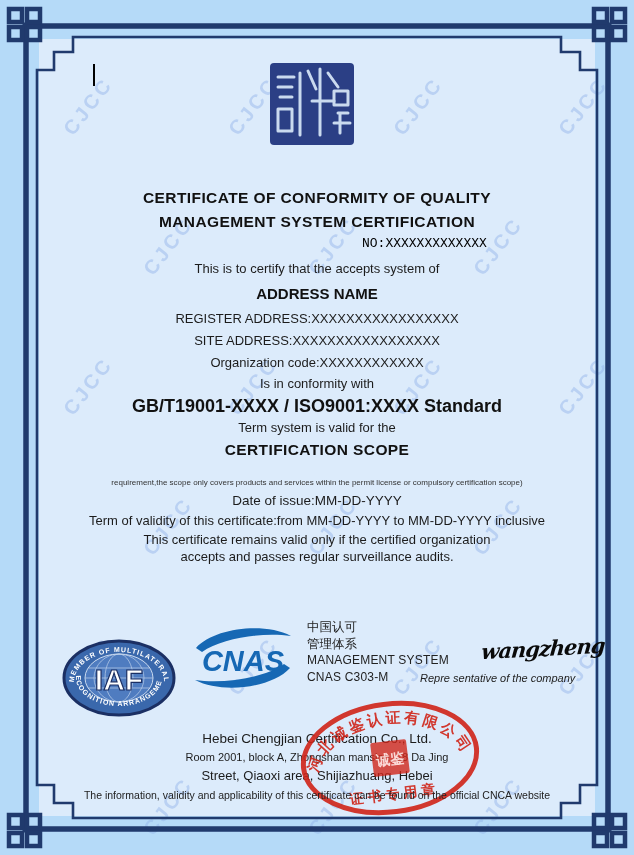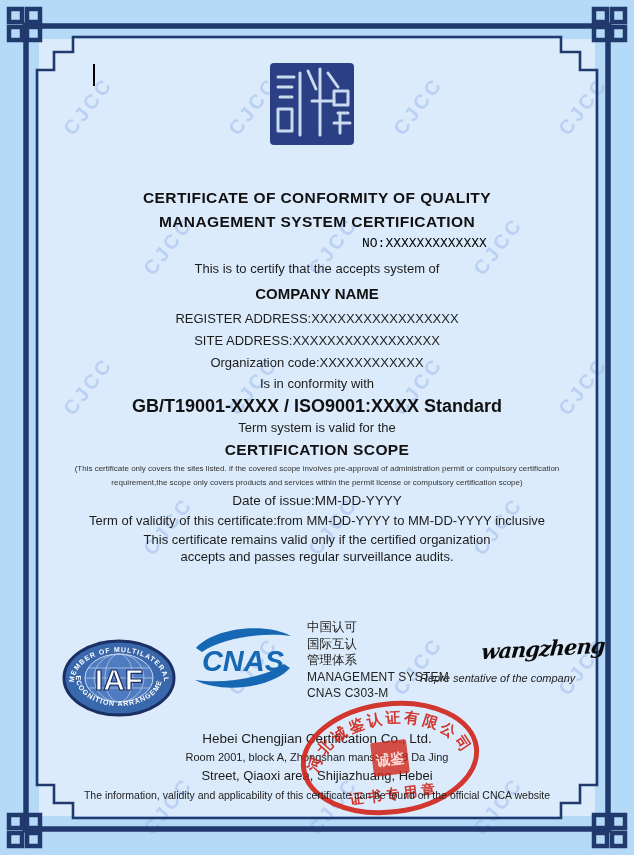--- a/index.html
+++ b/index.html
@@ -114,29 +114,28 @@
       <path d="M66 30 h14 M66 30 v14 M80 30 v14 M66 44 h14 M70 52 h10 M66 62 h16 M72 52 v20"></path>
     </g>
   </svg>
 
   <div class="abs t-title" style="top:189px">CERTIFICATE OF CONFORMITY OF QUALITY</div>
   <div class="abs t-title" style="top:213px">MANAGEMENT SYSTEM CERTIFICATION</div>
 
   <div class="no-line">NO:XXXXXXXXXXXXX</div>
 
   <div class="abs t-body" style="top:261px">This is to certify that the accepts system of</div>
-  <div class="abs t-bold" style="top:285px">COMPANY NAME</div>
+  <div class="abs t-bold" style="top:285px">ADDRESS NAME</div>
   <div class="abs t-body" style="top:311px">REGISTER ADDRESS:XXXXXXXXXXXXXXXXX</div>
   <div class="abs t-body" style="top:333px">SITE ADDRESS:XXXXXXXXXXXXXXXXX</div>
   <div class="abs t-body" style="top:355px">Organization code:XXXXXXXXXXXX</div>
   <div class="abs t-body" style="top:376px">Is in conformity with</div>
   <div class="abs t-standard" style="top:396px">GB/T19001-XXXX / ISO9001:XXXX Standard</div>
   <div class="abs t-body" style="top:420px">Term system is valid for the</div>
   <div class="abs t-title" style="top:441px">CERTIFICATION SCOPE</div>
-  <div class="abs t-fine" style="top:462px">(This certificate only covers the sites listed. if the covered scope involves pre-approval of administration permit or compulsory certification</div>
   <div class="abs t-fine" style="top:476px">requirement,the scope only covers products and services within the permit license or compulsory certification scope)</div>
   <div class="abs t-body" style="top:493px;font-size:13.5px">Date of issue:MM-DD-YYYY</div>
   <div class="abs t-body" style="top:513px">Term of validity of this certificate:from MM-DD-YYYY to MM-DD-YYYY inclusive</div>
   <div class="abs t-body" style="top:532px">This certificate remains valid only if the certified organization</div>
   <div class="abs t-body" style="top:549px">accepts and passes regular surveillance audits.</div>
 
   <svg class="logos" style="left:62px;top:638px" width="114" height="80" viewBox="0 0 114 80">
     <defs>
       <path id="iafTop" d="M 12 44 A 45 30 0 0 1 102 44"></path>
       <path id="iafBot" d="M 14 40 A 43 28 0 0 0 100 40"></path>
@@ -158,21 +157,20 @@
   </svg>
 
   <svg class="logos" style="left:192px;top:626px" width="102" height="66" viewBox="0 0 102 66">
     <path d="M4 22 C 22 2 72 -4 99 10 C 70 6 30 12 10 26 Z" fill="#1668b4"></path>
     <path d="M98 42 C 80 62 30 68 3 54 C 32 58 72 52 92 38 Z" fill="#1668b4"></path>
     <text x="51" y="45" text-anchor="middle" font-family="Liberation Sans, sans-serif" font-style="italic" font-size="29" font-weight="bold" fill="#1668b4">CNAS</text>
   </svg>
 
   <div class="cn-block">
     <div>中国认可</div>
-    <div>国际互认</div>
     <div>管理体系</div>
     <div class="en">MANAGEMENT SYSTEM</div>
     <div class="en">CNAS C303-M</div>
   </div>
 
   <div class="sig">wangzheng</div>
   <div class="rep">Repre sentative of the company</div>
 
   <div class="abs t-body" style="top:731px;font-size:13.5px">Hebei Chengjian Certification Co., Ltd.</div>
   <div class="abs t-body" style="top:751px;font-size:11px">Room 2001, block A, Zhongshan mansion, 28 Da Jing</div>

